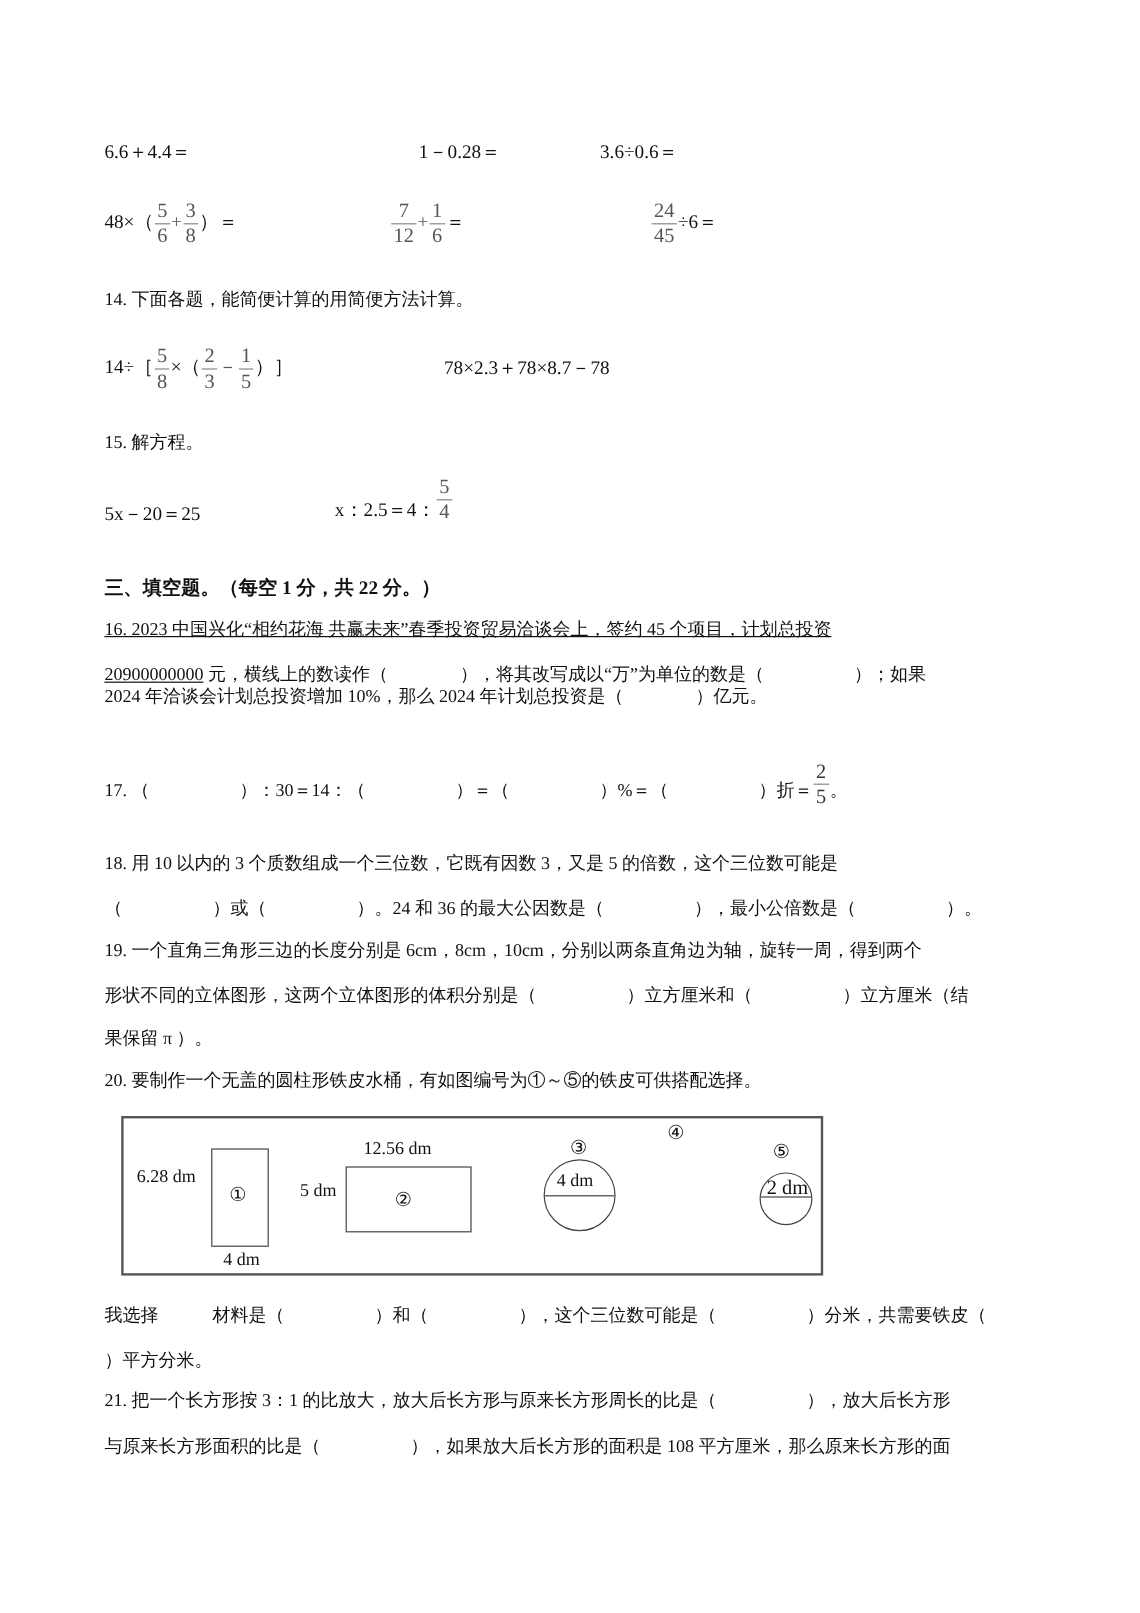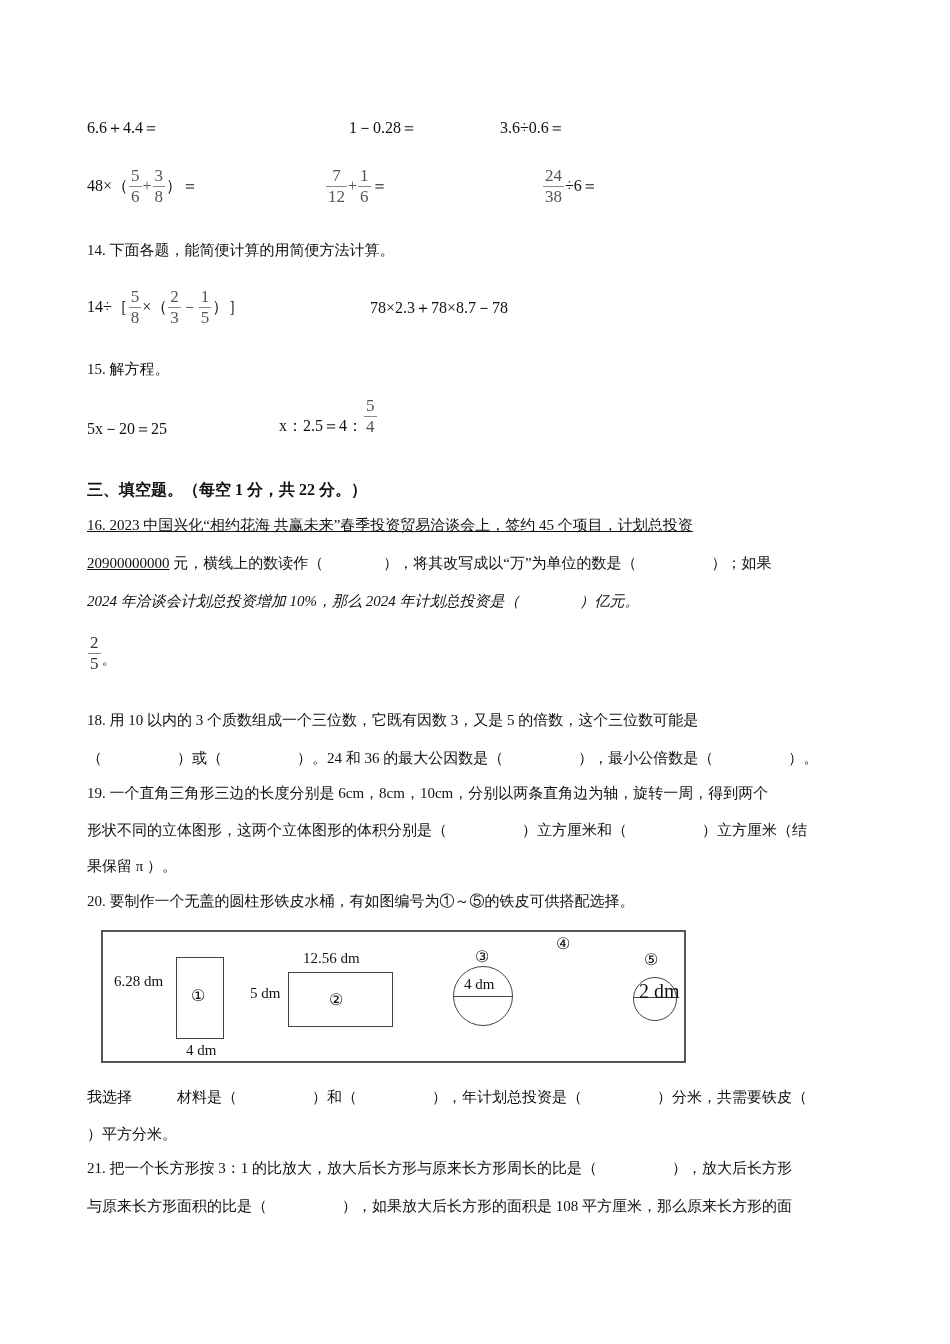--- a/index.html
+++ b/index.html
@@ -43,21 +43,21 @@
   <span style="color:#555">+</span>
   <span class="frac">
       <span class="num">1</span>
       <span class="den">6</span>
     </span>
   <span>＝</span>
 </div>
 <div class="abs m" style="left:542px;top:162px;height:48px;display:flex;align-items:center;">
   <span class="frac">
       <span class="num">24</span>
-      <span class="den">38</span>
+      <span class="den">45</span>
     </span>
   <span>÷6＝</span>
 </div>
 
 <div class="abs t" style="left:87px;top:241px;">14. 下面各题，能简便计算的用简便方法计算。</div>
 <div class="abs m" style="left:87px;top:283px;height:48px;display:flex;align-items:center;">
   <span>14÷［</span>
   <span class="frac">
       <span class="num">5</span>
       <span class="den">8</span>
@@ -85,23 +85,24 @@
       <span class="den">4</span>
     </span>
 </div>
 
 <div class="abs h3" style="left:87px;top:480px;">三、填空题。（每空 1 分，共 22 分。）</div>
 
 <div class="abs t" style="left:87px;top:516px;text-decoration:underline;">16. 2023 中国兴化“相约花海  共赢未来”春季投资贸易洽谈会上，签约 45 个项目，计划总投资</div>
 <div class="abs t" style="left:87px;top:554px;">
   <span class="u">20900000000</span><span> 元，横线上的数读作（　　　　），将其改写成以“万”为单位的数是（　　　　　）；如果</span>
 </div>
-<div class="abs t" style="left:87px;top:592px;font-style:italic;">2024 年洽谈会计划总投资增加 10%，那么 2024 年计划总投资是（　　　　）亿元。</div>
+<div class="abs t" style="left:87px;top:572px;">2024 年洽谈会计划总投资增加 10%，那么 2024 年计划总投资是（　　　　）亿元。</div>
 
 <div class="abs t" style="left:87px;top:624px;height:50px;display:flex;align-items:flex-end;">
+  <span style="padding-bottom:6px">17. （　　　　　）：30＝14：（　　　　　）＝（　　　　　）%＝（　　　　　）折＝</span>
   <span class="frac" style="color:#333">
       <span class="num">2</span>
       <span class="den">5</span>
     </span>
   <span style="padding-bottom:6px">。</span>
 </div>
 
 <div class="abs t" style="left:87px;top:711px;">18. 用 10 以内的 3 个质数组成一个三位数，它既有因数 3，又是 5 的倍数，这个三位数可能是</div>
 <div class="abs t" style="left:87px;top:749px;">（　　　　　）或（　　　　　）。24 和 36 的最大公因数是（　　　　　），最小公倍数是（　　　　　）。</div>
 
@@ -129,21 +130,21 @@
   <div class="abs" style="left:350px;top:34px;width:58px;height:58px;border:1.5px solid #444;border-radius:50%;">
     <div class="abs" style="left:0;top:29px;width:58px;border-top:1.5px solid #444;"></div>
     <div class="abs" style="left:10px;top:9px;font-size:15px;">4 dm</div>
   </div>
 
   <div class="abs" style="left:453px;top:2px;font-size:16px;">④</div>
 
   <div class="abs" style="left:541px;top:18px;font-size:16px;">⑤</div>
   <div class="abs" style="left:530px;top:45px;width:42px;height:42px;border:1.5px solid #444;border-radius:50%;">
     <div class="abs" style="left:0;top:19px;width:42px;border-top:1.5px solid #444;"></div>
-    <div class="abs" style="left:5px;top:2px;font-size:20px;">2 dm</div>
+    <div class="abs" style="left:5px;top:2px;font-size:17px;">2 dm</div>
   </div>
 </div>
 
-<div class="abs t" style="left:87px;top:1088px;">我选择　　　材料是（　　　　　）和（　　　　　），年计划总投资是（　　　　　）分米，共需要铁皮（</div>
+<div class="abs t" style="left:87px;top:1088px;">我选择　　　材料是（　　　　　）和（　　　　　），这个三位数可能是（　　　　　）分米，共需要铁皮（</div>
 <div class="abs t" style="left:87px;top:1125px;">）平方分米。</div>
 
 <div class="abs t" style="left:87px;top:1159px;">21. 把一个长方形按 3：1 的比放大，放大后长方形与原来长方形周长的比是（　　　　　），放大后长方形</div>
 <div class="abs t" style="left:87px;top:1197px;">与原来长方形面积的比是（　　　　　），如果放大后长方形的面积是 108 平方厘米，那么原来长方形的面</div>
 
 </body></html>

